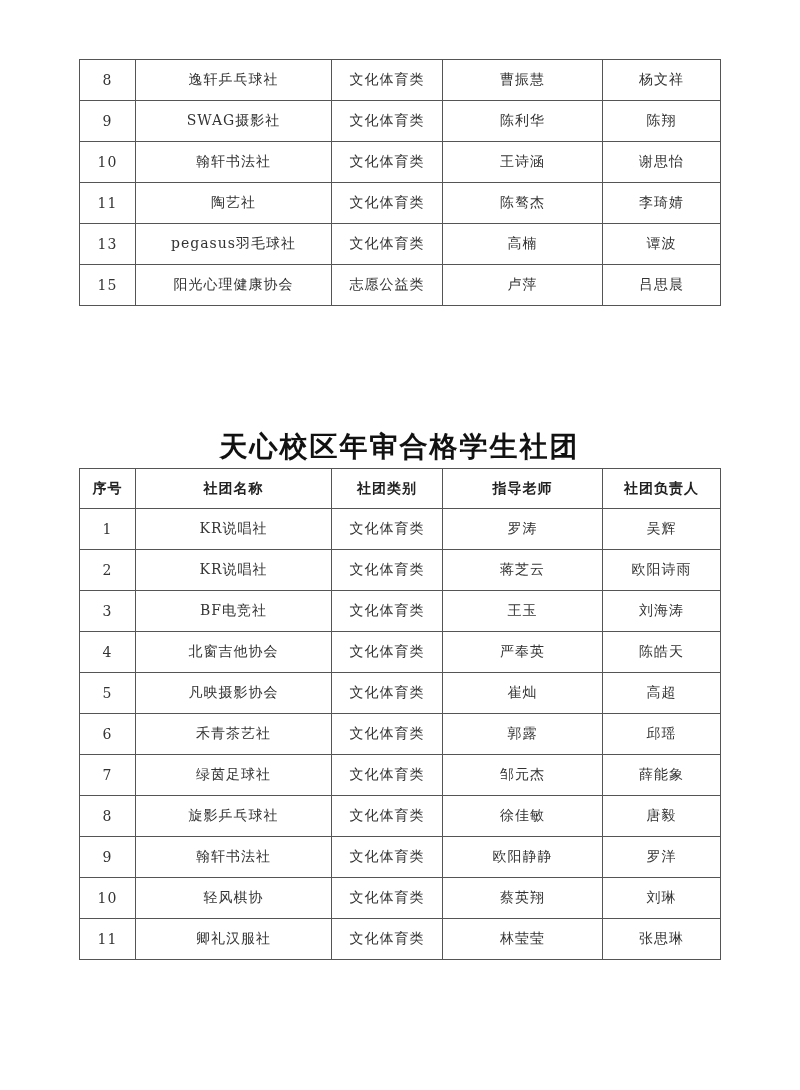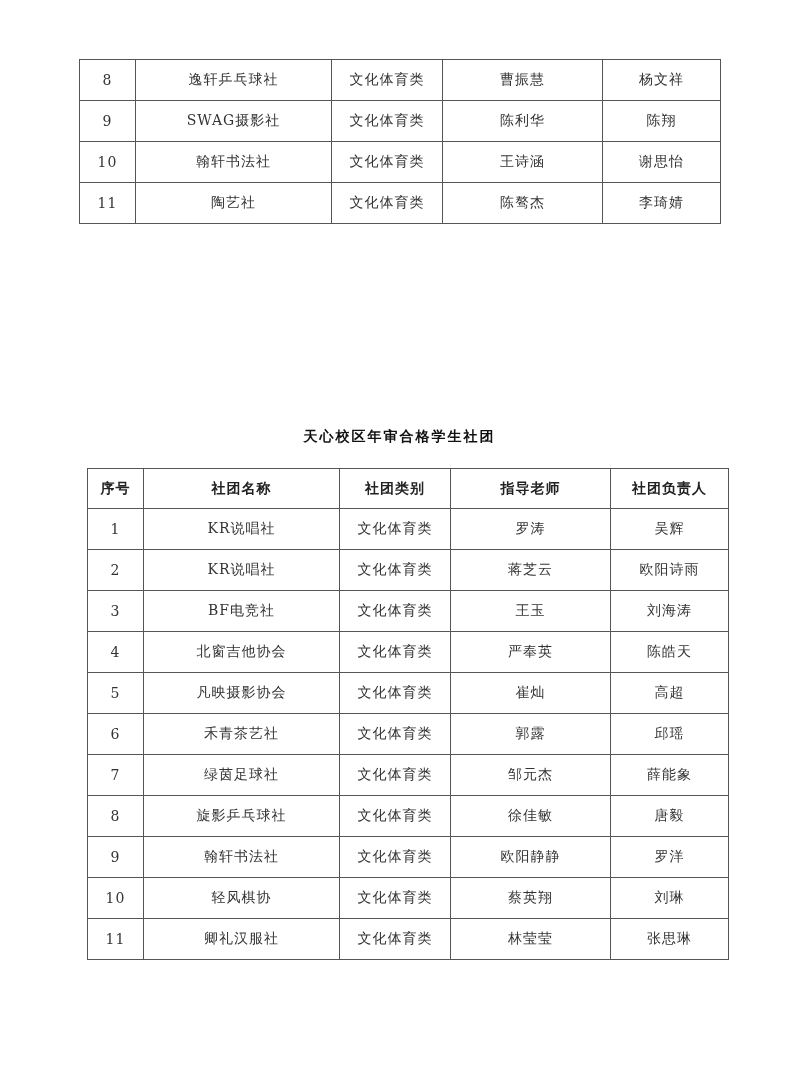--- a/index.html
+++ b/index.html
@@ -20,25 +20,25 @@
     white-space: nowrap; overflow: hidden;
     letter-spacing: 1px;
   }
   th { font-weight: bold; color: #222222; font-family: "DejaVu Sans", "Liberation Sans", sans-serif; font-size: 14px; }
   col.c1 { width: 56px; }
   col.c2 { width: 196px; }
   col.c3 { width: 111px; }
   col.c4 { width: 160px; }
   col.c5 { width: 118px; }
   #table-1 { top: 59px; }
-  #table-2 { top: 468px; margin-left: 8px; }
+  #table-2 { top: 468px; }
   #table-2 th { height: 39px; }
   .section-title {
     position: absolute; left: 79px; width: 641px; top: 428px;
-    text-align: center; font-size: 14px; font-weight: bold; color: #111111;
+    text-align: center; font-size: 28px; font-weight: bold; color: #111111;
     font-family: "DejaVu Sans", "Liberation Sans", sans-serif;
     letter-spacing: 2px;
   }
 </style>
 </head>
 <body>
 
 <table id="table-1">
   <colgroup>
       <col class="c1">
@@ -68,20 +68,34 @@
       <td>文化体育类</td>
       <td>王诗涵</td>
       <td>谢思怡</td>
     </tr>
     <tr>
       <td>11</td>
       <td>陶艺社</td>
       <td>文化体育类</td>
       <td>陈骜杰</td>
       <td>李琦婧</td>
+    </tr>
+    <tr>
+      <td>13</td>
+      <td>pegasus羽毛球社</td>
+      <td>文化体育类</td>
+      <td>高楠</td>
+      <td>谭波</td>
+    </tr>
+    <tr>
+      <td>15</td>
+      <td>阳光心理健康协会</td>
+      <td>志愿公益类</td>
+      <td>卢萍</td>
+      <td>吕思晨</td>
     </tr>
   </tbody>
 </table>
 
 <div class="section-title">天心校区年审合格学生社团</div>
 
 <table id="table-2">
   <colgroup>
       <col class="c1">
       <col class="c2">

